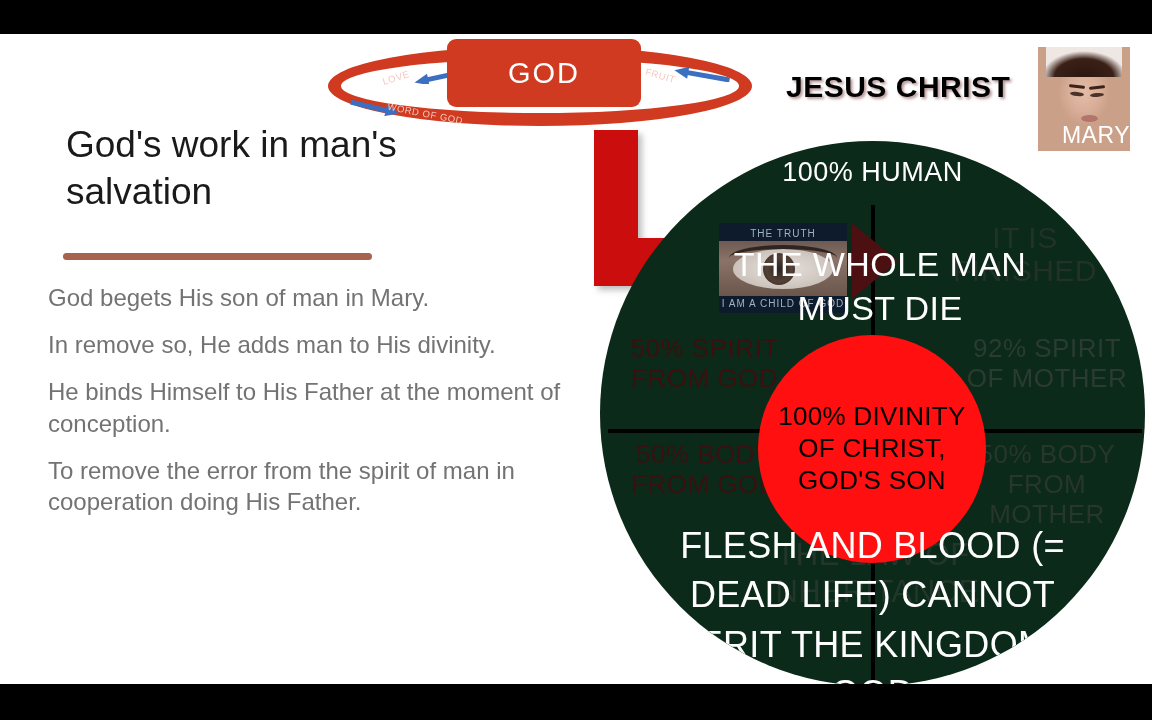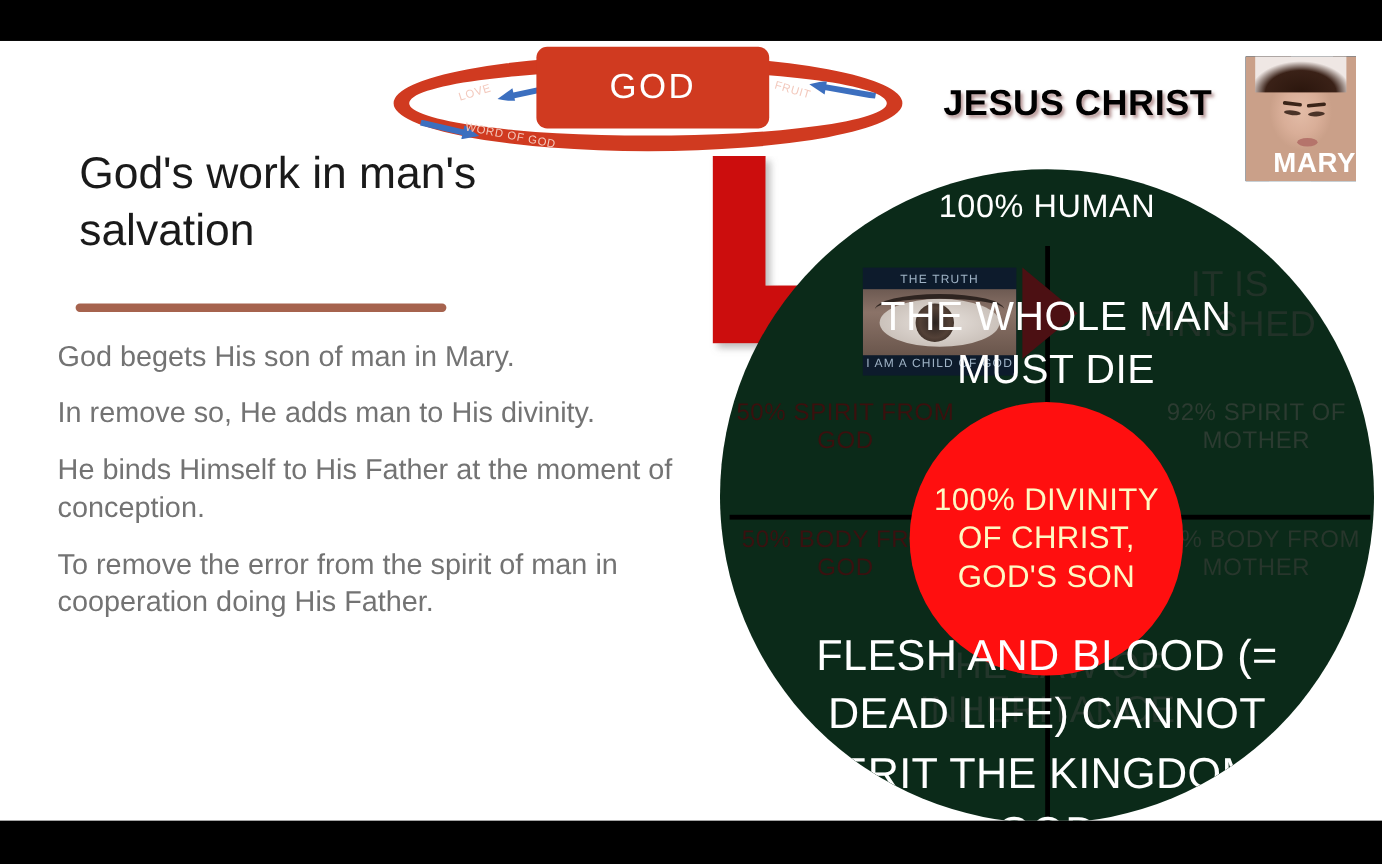--- a/index.html
+++ b/index.html
@@ -43,21 +43,21 @@
   .body-list{position:absolute;left:48px;top:248px;width:540px;color:#737373;
         font-size:24px;line-height:1.3;}
   .body-list p{margin:0 0 16px 0;}
 
   
   .jesus{position:absolute;left:786px;top:36px;font-size:30px;font-weight:bold;
         color:#000000;letter-spacing:.5px;text-shadow:2px 2px 3px rgba(120,60,60,.55);}
 
   
   .mary{position:absolute;left:1038px;top:13px;width:92px;height:104px;overflow:hidden;
-        background:#0c4a6e;font-weight:bold;}
+        background:#0c4a6e;}
   .mary-face{position:absolute;inset:0;
         background:
           radial-gradient(ellipse 26px 32px at 50% 44%, #E3BCA7 0%, #D9AE98 60%, #caa089 100%),
           linear-gradient(100deg,#3a2218 0 26%, #4a2c1e 26% 34%, transparent 34% 66%, #43281b 66% 74%, #32190f 74% 100%),
           #e9e2df;}
   .mary-hairtop{position:absolute;left:8px;top:0;width:76px;height:30px;
         background:radial-gradient(ellipse 42px 26px at 50% 100%, #2b160d 0%, #3a2117 70%, #efe7e4 100%);}
   .mary-eye{position:absolute;width:14px;height:4px;background:#4a3328;border-radius:50%;}
   .mary-eye.l{left:32px;top:45px;transform:rotate(6deg);}
   .mary-eye.r{left:52px;top:46px;transform:rotate(-4deg);}
@@ -71,21 +71,21 @@
 
   
   .circle{position:absolute;left:600px;top:107px;width:545px;height:545px;border-radius:50%;
         background:#0B2A19;overflow:hidden;}
   .circle-clip{position:absolute;inset:0;border-radius:50%;overflow:hidden;}
 
   .hum{position:absolute;left:0;top:16px;width:545px;text-align:center;
         color:#ffffff;font-size:27px;letter-spacing:.5px;}
 
   
-  .quad{position:absolute;font-size:20px;line-height:1.16;letter-spacing:.5px;text-align:center;}
+  .quad{position:absolute;font-size:26px;line-height:1.16;letter-spacing:.5px;text-align:center;}
   .q-tl{left:12px;top:192px;width:185px;color:#3B100E;}
   .q-bl{left:12px;top:298px;width:185px;color:#3A1110;}
   .q-tr{left:352px;top:192px;width:190px;color:#2C3B31;}
   .q-br{left:352px;top:298px;width:190px;color:#28362C;}
 
   .finished{position:absolute;left:350px;top:80px;width:150px;text-align:center;
         color:#223228;font-size:30px;line-height:1.1;letter-spacing:.5px;}
   .lawof{position:absolute;left:118px;top:395px;width:310px;text-align:center;
         color:#23362B;font-size:31px;line-height:1.2;letter-spacing:.5px;}
 
@@ -111,21 +111,21 @@
         border-top:4px solid #2e2420;border-radius:50% 50% 0 0;}
 
   
   .tri{position:absolute;left:252px;top:82px;width:0;height:0;
         border-top:38px solid transparent;border-bottom:38px solid transparent;
         border-left:46px solid #4C1013;}
 
   
   .core{position:absolute;left:158px;top:194px;width:228px;height:228px;border-radius:50%;
         background:#FF0F0F;display:flex;align-items:center;justify-content:center;}
-  .core-txt{color:#fef9c3;font-size:26px;line-height:1.22;text-align:center;letter-spacing:.3px;}
+  .core-txt{color:#000000;font-size:26px;line-height:1.22;text-align:center;letter-spacing:.3px;}
 
   
   .ov1{position:absolute;left:80px;top:102px;width:400px;text-align:center;
         color:#ffffff;font-size:34px;line-height:1.28;letter-spacing:.4px;}
   .ov2{position:absolute;left:30px;top:380px;width:485px;text-align:center;
         color:#ffffff;font-size:36px;line-height:1.37;letter-spacing:.3px;}
 </style>
 </head>
 <body>
 

